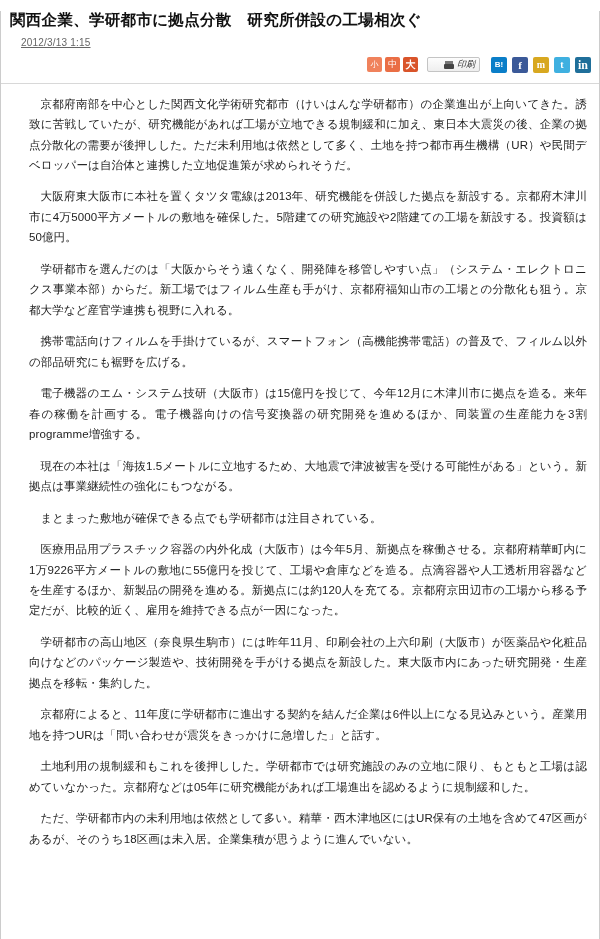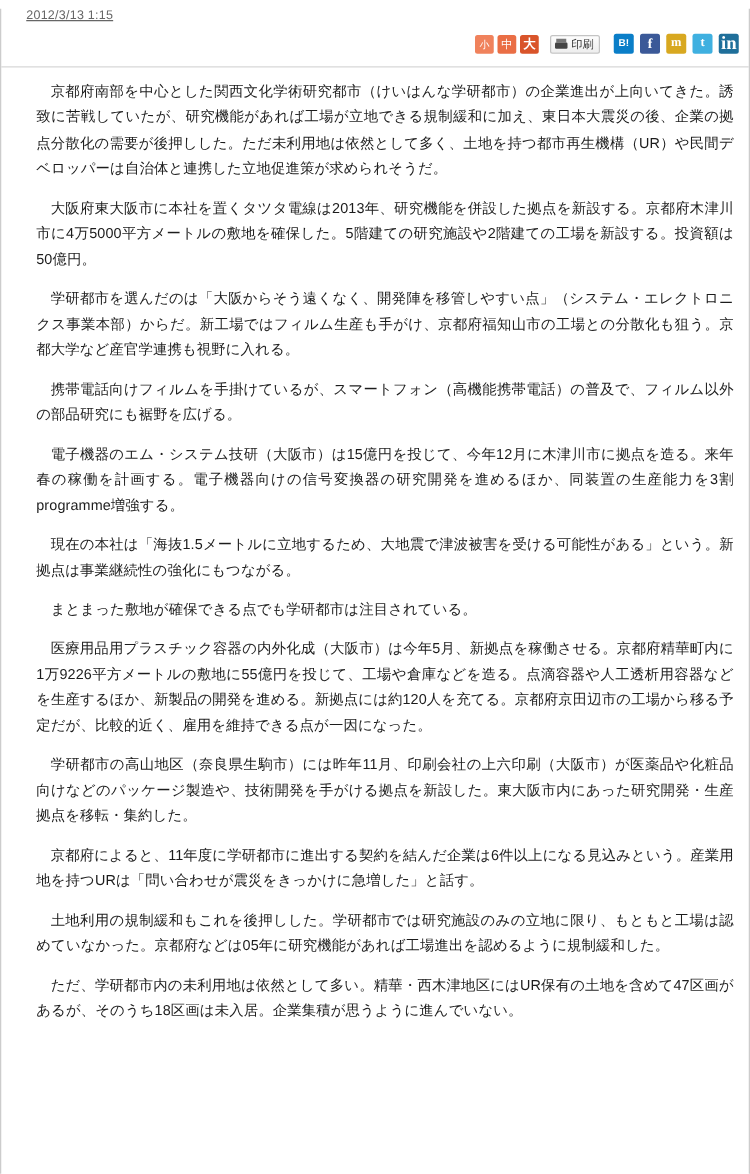--- a/index.html
+++ b/index.html
@@ -74,27 +74,28 @@
   .fs-btn.medium { font-size: 9px; background: #ea6e45; }
   .fs-btn.large { font-size: 10px; background: #d9542a; font-weight: bold; }
 
   .print-btn {
     display: flex;
     align-items: center;
     gap: 3px;
     border: 1px solid #c4c4c4;
     background: linear-gradient(#fdfdfd, #eeeeee);
     border-radius: 2px;
-    padding: 1px 4px 1px 3px;
+    padding: 1px 4px 1px 16px;
     font-size: 9px;
     color: #333;
     cursor: pointer;
     height: 15px;
     box-sizing: border-box;
     margin-right: 6px;
+    font-style: italic;
   }
   .printer-glyph {
     position: relative;
     width: 10px;
     height: 8px;
     display: inline-block;
   }
   .printer-glyph::before {
     content: "";
     position: absolute;
@@ -120,41 +121,42 @@
     color: #fff;
     text-align: center;
     line-height: 16px;
     cursor: pointer;
     font-family: "Liberation Serif", serif;
   }
   .sbtn.bhatena { background: #0a7ec8; font-family: "Liberation Sans", sans-serif; font-size: 8px; }
   .sbtn.facebook { background: #3b5998; font-family: "Liberation Serif", serif; font-size: 11px; }
   .sbtn.mixi { background: #d8a820; font-size: 10px; }
   .sbtn.twitter { background: #3fb0e0; font-size: 10px; }
-  .sbtn.linkedin { background: #1f6f9a; font-size: 15px; }
+  .sbtn.linkedin { background: #1f6f9a; font-size: 12px; }
 
   .article {
     padding: 10px 12px 0 12px;
     margin-left: 16px;
   }
   .article p {
     margin: 0 0 11px 0;
     font-size: 11.5px;
     line-height: 1.78;
     text-align: justify;
     text-indent: 1em;
     letter-spacing: 0.1px;
     color: #1c1c1c;
   }
 </style>
 </head>
 <body>
 
 <div class="page">
 
+  <h1 class="headline">関西企業、学研都市に拠点分散　研究所併設の工場相次ぐ</h1>
   <div class="timestamp">2012/3/13 1:15</div>
 
   <div class="toolbar">
     <div class="toolbar-right">
 
       <div class="fontsize-group">
         <div class="fs-btn small">小</div>
         <div class="fs-btn medium">中</div>
         <div class="fs-btn large">大</div>
       </div>

